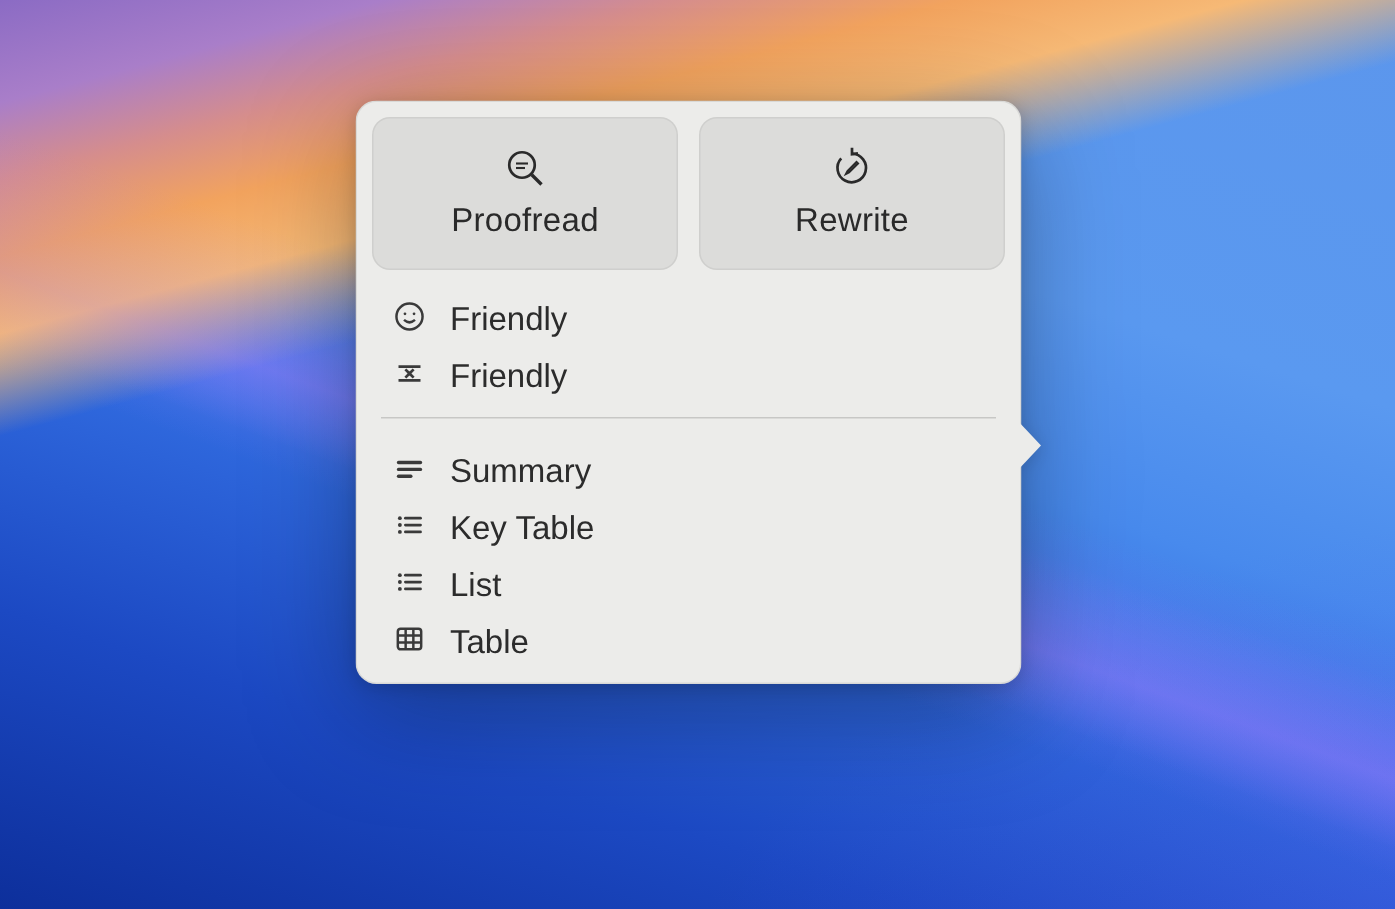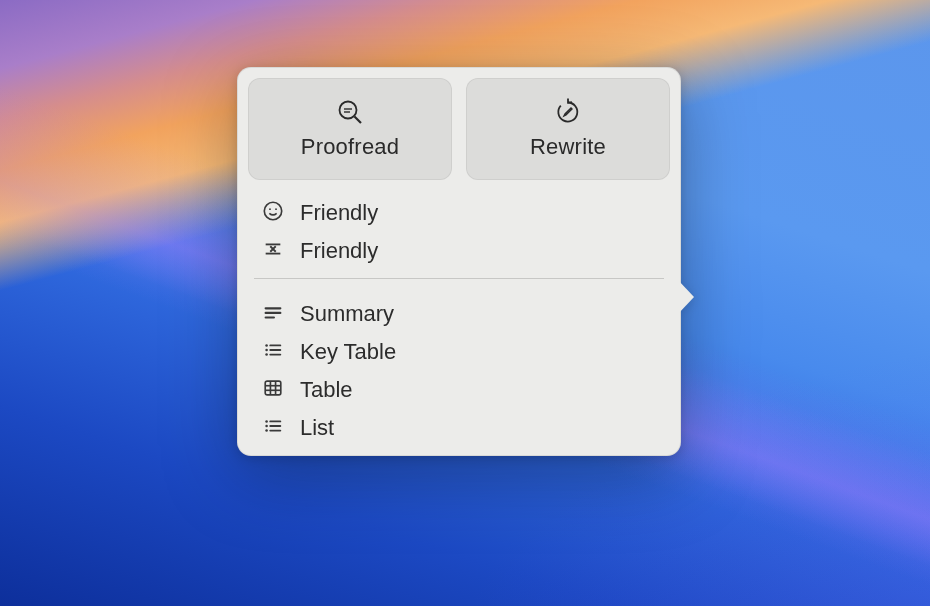--- a/index.html
+++ b/index.html
@@ -241,41 +241,41 @@
             <line x1="9" y1="7" x2="20" y2="7"></line>
             <line x1="9" y1="12" x2="20" y2="12"></line>
             <line x1="9" y1="17" x2="20" y2="17"></line>
           </svg>
         </span>
         <span class="mi-label">Key Table</span>
       </div>
 
       <div class="menu-item">
         <span class="mi-icon">
-          <svg viewBox="0 0 24 24" width="22" height="22" fill="none" stroke="currentColor" stroke-width="1.8">
-            <rect x="3.5" y="4.5" width="17" height="15" rx="2"></rect>
-            <line x1="3.5" y1="9.5" x2="20.5" y2="9.5"></line>
-            <line x1="3.5" y1="14.5" x2="20.5" y2="14.5"></line>
-            <line x1="9.2" y1="4.5" x2="9.2" y2="19.5"></line>
-            <line x1="14.8" y1="4.5" x2="14.8" y2="19.5"></line>
-          </svg>
-        </span>
-        <span class="mi-label">Table</span>
-      </div>
-
-      <div class="menu-item">
-        <span class="mi-icon">
           <svg viewBox="0 0 24 24" width="22" height="22" fill="none" stroke="currentColor" stroke-width="2" stroke-linecap="round">
             <circle cx="5" cy="7" r="1.4" fill="currentColor" stroke="none"></circle>
             <circle cx="5" cy="12" r="1.4" fill="currentColor" stroke="none"></circle>
             <circle cx="5" cy="17" r="1.4" fill="currentColor" stroke="none"></circle>
             <line x1="9" y1="7" x2="20" y2="7"></line>
             <line x1="9" y1="12" x2="20" y2="12"></line>
             <line x1="9" y1="17" x2="20" y2="17"></line>
           </svg>
         </span>
         <span class="mi-label">List</span>
       </div>
 
+      <div class="menu-item">
+        <span class="mi-icon">
+          <svg viewBox="0 0 24 24" width="22" height="22" fill="none" stroke="currentColor" stroke-width="1.8">
+            <rect x="3.5" y="4.5" width="17" height="15" rx="2"></rect>
+            <line x1="3.5" y1="9.5" x2="20.5" y2="9.5"></line>
+            <line x1="3.5" y1="14.5" x2="20.5" y2="14.5"></line>
+            <line x1="9.2" y1="4.5" x2="9.2" y2="19.5"></line>
+            <line x1="14.8" y1="4.5" x2="14.8" y2="19.5"></line>
+          </svg>
+        </span>
+        <span class="mi-label">Table</span>
+      </div>
+
     </div>
 
   </div>
 </div>
 
 </body></html>

